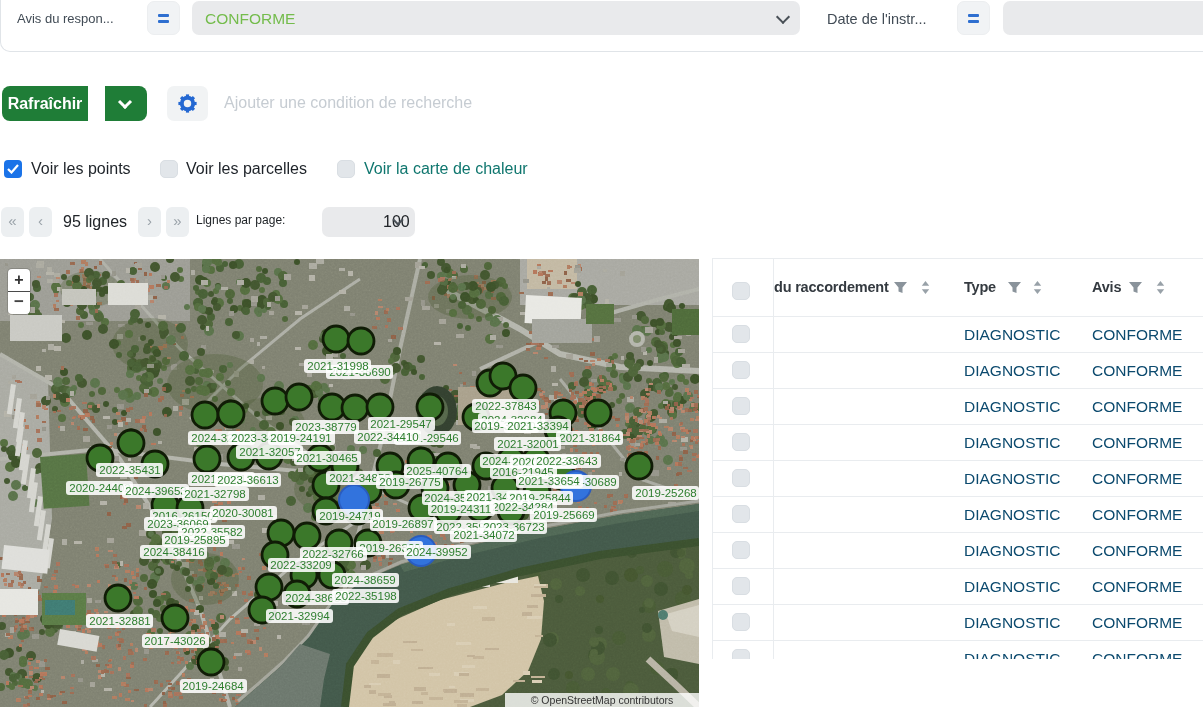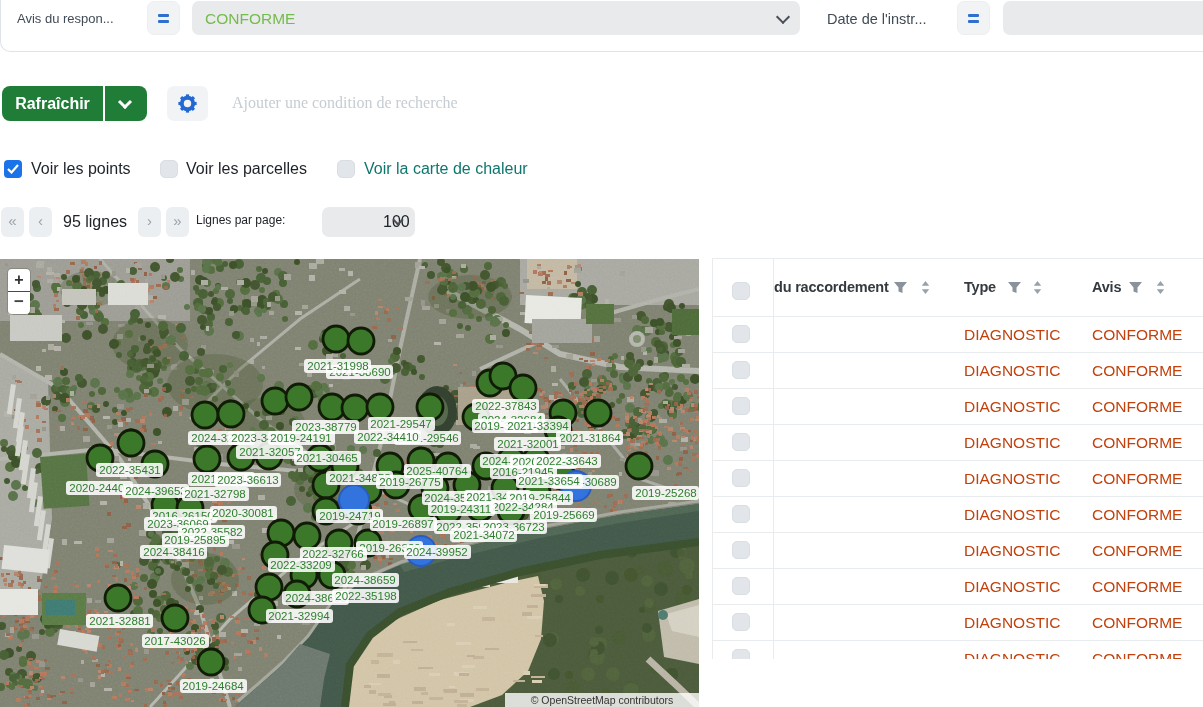--- a/index.html
+++ b/index.html
@@ -2,61 +2,61 @@
 <html><head><meta charset="utf-8"><style>
 * { margin:0; padding:0; box-sizing:border-box; }
 html,body { width:1203px; height:707px; background:#fff; font-family:"Liberation Sans",sans-serif; overflow:hidden; position:relative; }
 .abs { position:absolute; }
 .chip { position:absolute; background:#f1f3f5; border:1px solid #eceef0; border-radius:7px; color:#2e6fd0; font-weight:bold; text-align:center; }
 .sel { position:absolute; background:#e9eaec; border-radius:7px; }
 .chev { position:absolute; width:10px; height:10px; border-right:2px solid #495057; border-bottom:2px solid #495057; transform:rotate(45deg); }
 .pbtn { position:absolute; width:23px; height:30px; background:#eceff1; border-radius:6px; color:#9aa2a9; font-size:15px; text-align:center; line-height:28px; }
 .cb { position:absolute; width:18px; height:18px; border-radius:5px; background:#e2e6ea; border:1px solid #d9dee3; }
 .rowline { position:absolute; left:0; width:491px; height:1px; background:#e9ecef; }
-.dcell { position:absolute; font-size:15.5px; color:#c2410c; }
+.dcell { position:absolute; font-size:15.5px; color:#0c4a6e; }
 .hdr { font-size:14.5px; color:#343a40; font-weight:bold; letter-spacing:-0.2px; }
 </style></head>
 <body>
 
 <div class="abs" style="left:0;top:0;width:1203px;height:52px;border-bottom:1px solid #e0e4e8;border-left:1px solid #e0e4e8;border-bottom-left-radius:10px;"></div>
 <div class="abs" style="left:17px;top:11px;font-size:13px;color:#414b55;">Avis du respon...</div>
 <div class="chip" style="left:147px;top:1px;width:33px;height:34px;"></div>
 <div class="abs" style="left:158px;top:14px;width:11px;height:3px;background:#2e6fd0;border-radius:1px;"></div>
 <div class="abs" style="left:158px;top:20px;width:11px;height:3px;background:#2e6fd0;border-radius:1px;"></div>
 <div class="sel" style="left:192px;top:1px;width:608px;height:34px;"></div>
 <div class="abs" style="left:205px;top:10px;font-size:15.5px;color:#74bc4c;">CONFORME</div>
 <div class="chev" style="left:778px;top:12px;"></div>
 <div class="abs" style="left:827px;top:11px;font-size:14.5px;color:#414b55;">Date de l'instr...</div>
 <div class="chip" style="left:957px;top:1px;width:33px;height:34px;"></div>
 <div class="abs" style="left:968px;top:14px;width:11px;height:3px;background:#2e6fd0;border-radius:1px;"></div>
 <div class="abs" style="left:968px;top:20px;width:11px;height:3px;background:#2e6fd0;border-radius:1px;"></div>
 <div class="sel" style="left:1003px;top:1px;width:210px;height:34px;"></div>
 
 <div class="abs" style="left:2px;top:86px;width:145px;height:35px;">
-  <div class="abs" style="left:0;top:0;width:101px;height:35px;background:#1f7d37;border-radius:8px 0 0 8px;color:#fff;font-size:16px;font-weight:bold;text-align:center;line-height:35px;">Rafraîchir</div>
+  <div class="abs" style="left:0;top:0;width:86px;height:35px;background:#1f7d37;border-radius:8px 0 0 8px;color:#fff;font-size:16px;font-weight:bold;text-align:center;line-height:35px;">Rafraîchir</div>
   <div class="abs" style="left:103px;top:0;width:42px;height:35px;background:#1f7d37;border-radius:0 8px 8px 0;"></div>
   <div class="chev" style="left:118px;top:11px;border-color:#fff;border-width:3px;"></div>
 </div>
 <div class="abs" style="left:167px;top:86px;width:41px;height:35px;background:#f1f3f4;border-radius:7px;"></div>
 <svg class="abs" style="left:178px;top:94px;" width="19" height="19" viewBox="0 0 24 24">
     <g fill="#2468d2">
       <circle cx="12" cy="12" r="7.2" fill="none" stroke="#2468d2" stroke-width="5"></circle>
       <g>
         <rect x="10" y="0.5" width="4" height="5"></rect>
         <rect x="10" y="18.5" width="4" height="5"></rect>
         <rect x="0.5" y="10" width="5" height="4"></rect>
         <rect x="18.5" y="10" width="5" height="4"></rect>
         <rect x="10" y="0.5" width="4" height="5" transform="rotate(45 12 12)"></rect>
         <rect x="10" y="18.5" width="4" height="5" transform="rotate(45 12 12)"></rect>
         <rect x="0.5" y="10" width="5" height="4" transform="rotate(45 12 12)"></rect>
         <rect x="18.5" y="10" width="5" height="4" transform="rotate(45 12 12)"></rect>
       </g>
     </g>
   </svg>
-<div class="abs" style="left:232px;top:94px;font-size:16px;color:#c6ccd2;font-family:Liberation Serif, serif;">Ajouter une condition de recherche</div>
+<div class="abs" style="left:224px;top:94px;font-size:16px;color:#c6ccd2;">Ajouter une condition de recherche</div>
 
 <div class="abs" style="left:4px;top:160px;width:18px;height:18px;border-radius:4px;background:#1a73e8;"></div>
 <svg class="abs" style="left:7px;top:164px;" width="12" height="10" viewBox="0 0 12 10">
     <path d="M1 5 L4.5 8.5 L11 1" stroke="#fff" stroke-width="2.2" fill="none"></path>
   </svg>
 <div class="abs" style="left:31px;top:160px;font-size:16px;color:#1d2228;">Voir les points</div>
 <div class="cb" style="left:160px;top:160px;"></div>
 <div class="abs" style="left:186px;top:160px;font-size:16px;color:#1d2228;">Voir les parcelles</div>
 <div class="cb" style="left:337px;top:160px;"></div>
 <div class="abs" style="left:364px;top:160px;font-size:16px;color:#0f766e;">Voir la carte de chaleur</div>

